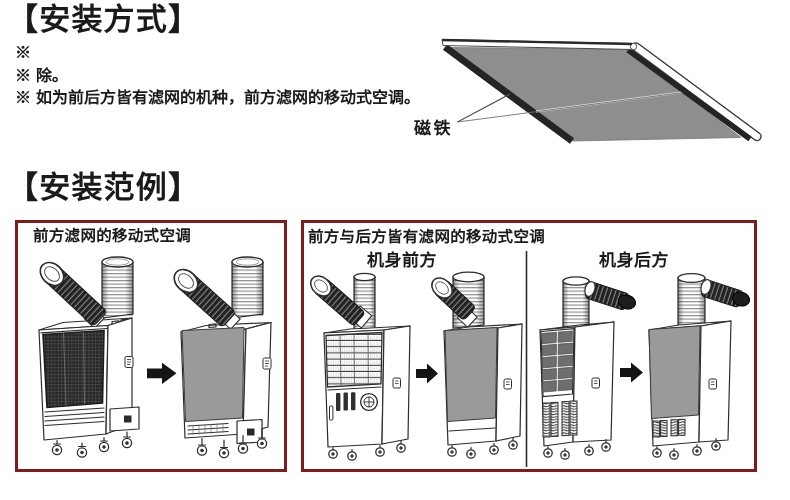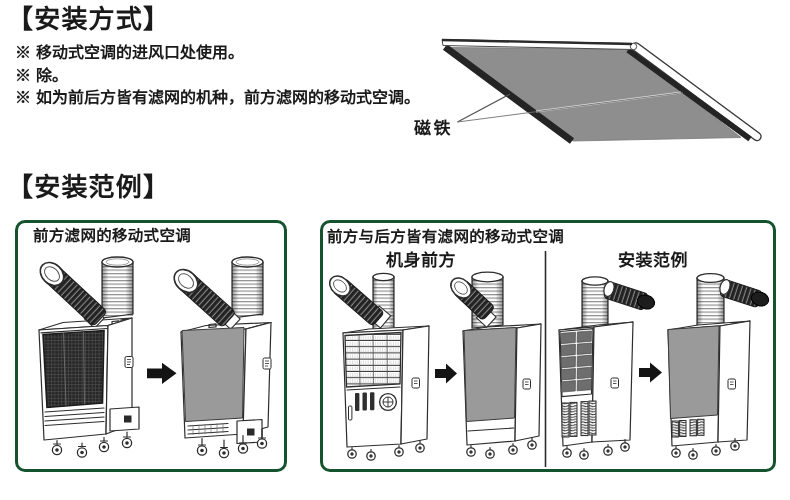--- a/index.html
+++ b/index.html
@@ -1,28 +1,28 @@
 <!DOCTYPE html>
 <html lang="zh-CN" style="--text-color: #1a1a1a; --panel-gray: #9a9a9a; --rear-cell-gray: #6e6e6e; --arrow-black: #141414; --sheet-gray: #8e8e8e; --magnet-dark: #242424;"><head>
 <meta charset="utf-8">
 <style>
   html,body{margin:0;padding:0;}
   body{width:790px;height:500px;background:#fff;overflow:hidden;position:relative;
        font-family:"Liberation Serif",serif;color:var(--text-color,#1a1a1a);}
   .abs{position:absolute;}
-  h1.sec{margin:0;font-size:26px;font-weight:bold;line-height:27px;letter-spacing:1.2px;white-space:nowrap;}
+  h1.sec{margin:0;font-size:31px;font-weight:bold;line-height:27px;letter-spacing:1.2px;white-space:nowrap;}
   #title-method{left:7px;top:6px;}
   #title-example{left:7px;top:174px;}
   .bullets{left:15px;top:42px;width:400px;}
   .bullet{display:flex;font-size:16px;font-weight:bold;line-height:22.5px;}
   .bullet .marker{width:21px;flex:0 0 21px;}
   .bline{display:block;white-space:nowrap;}
-  .box{border:3px solid #14532d;border-radius:10px;background:#fff;box-sizing:border-box;}
+  .box{border:3px solid #7f1d1d;border-radius:0;background:#fff;box-sizing:border-box;}
   #box-left{left:15px;top:220px;width:272px;height:252px;}
-  #box-right{left:320px;top:220px;width:456px;height:252px;}
+  #box-right{left:301px;top:220px;width:456px;height:252px;}
   .box-title{position:absolute;font-size:15.5px;font-weight:bold;line-height:18px;white-space:nowrap;letter-spacing:0.3px;}
   #box-left .box-title{left:15px;top:4px;}
   #box-right .box-title{left:4px;top:5px;}
   .sub-label{position:absolute;font-size:17px;font-weight:bold;line-height:18px;white-space:nowrap;letter-spacing:0.5px;text-align:center;}
   #label-front{left:63px;top:29px;}
   #label-rear{left:295px;top:29px;}
   .boxsvg{position:absolute;left:0;top:0;}
   svg text{font-family:"Liberation Serif",serif;font-weight:bold;fill:#1a1a1a;}
   
   .ln{stroke:#2d2d2d;fill:none;stroke-width:1.2;stroke-linejoin:round;stroke-linecap:round;}
@@ -72,21 +72,20 @@
     </linearGradient>
   </defs>
 </svg>
 
 <h1 class="sec abs" id="title-method">【安装方式】</h1>
 
 <div class="bullets abs">
   <div class="bullet">
     <span class="marker">※</span>
     <span>
-      <span class="bline">移动式空调的进风口处使用。</span>
     </span>
   </div>
   <div class="bullet">
     <span class="marker">※</span>
     <span>
       <span class="bline">除。</span>
     </span>
   </div>
   <div class="bullet">
     <span class="marker">※</span>
@@ -222,21 +221,21 @@
         <circle class="cap" cx="262" cy="443.5" r="4.6"></circle>
           <circle cx="262" cy="443.5" r="1.2" fill="#2d2d2d"></circle>
       </g>
     </g>
   </svg>
 </div>
 
 <div class="box abs" id="box-right">
   <div class="box-title">前方与后方皆有滤网的移动式空调</div>
   <div class="sub-label" id="label-front">机身前方</div>
-  <div class="sub-label" id="label-rear">安装范例</div>
+  <div class="sub-label" id="label-rear">机身后方</div>
   <svg class="boxsvg" width="450" height="246" viewBox="323 223 450 246">
 
     <line class="divider" x1="545.5" y1="251" x2="545.5" y2="467"></line>
 
     <g>
       <path class="duct" d="M373,277 L373,331 L394,329 L394,277 Z"></path>
       <rect x="373" y="277" width="21" height="52" fill="url(#grad-cyl)" stroke="none"></rect>
       <ellipse class="cap" cx="383.5" cy="277" rx="10.5" ry="3.6"></ellipse>
       <polygon class="face" points="343,333 403,330 429,326 369,329"></polygon>
       <g transform="translate(381,318) rotate(40)">

